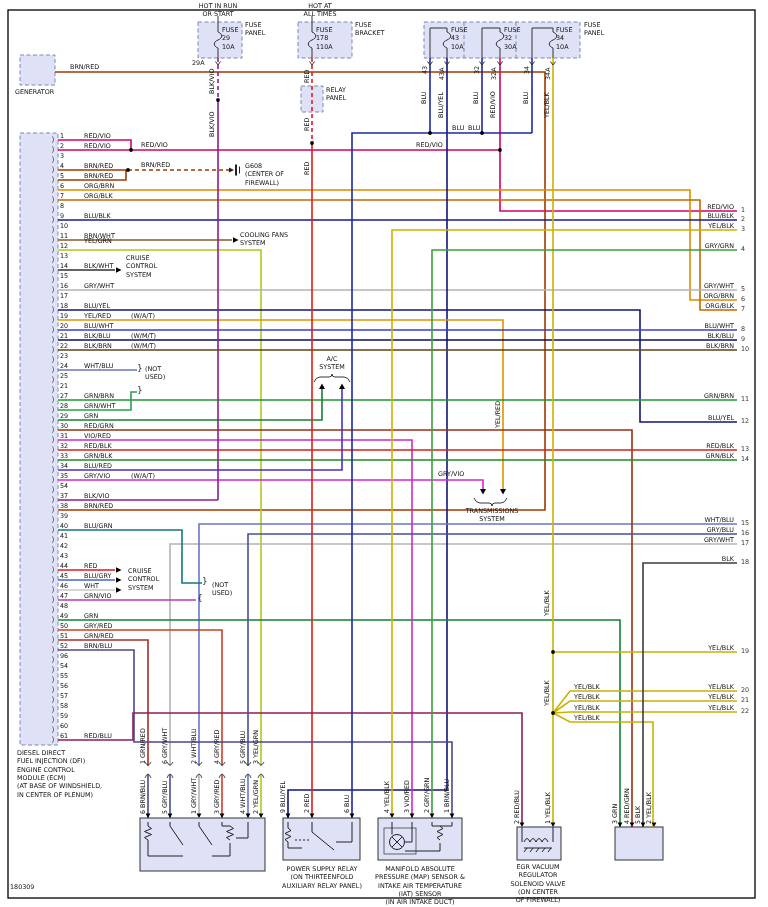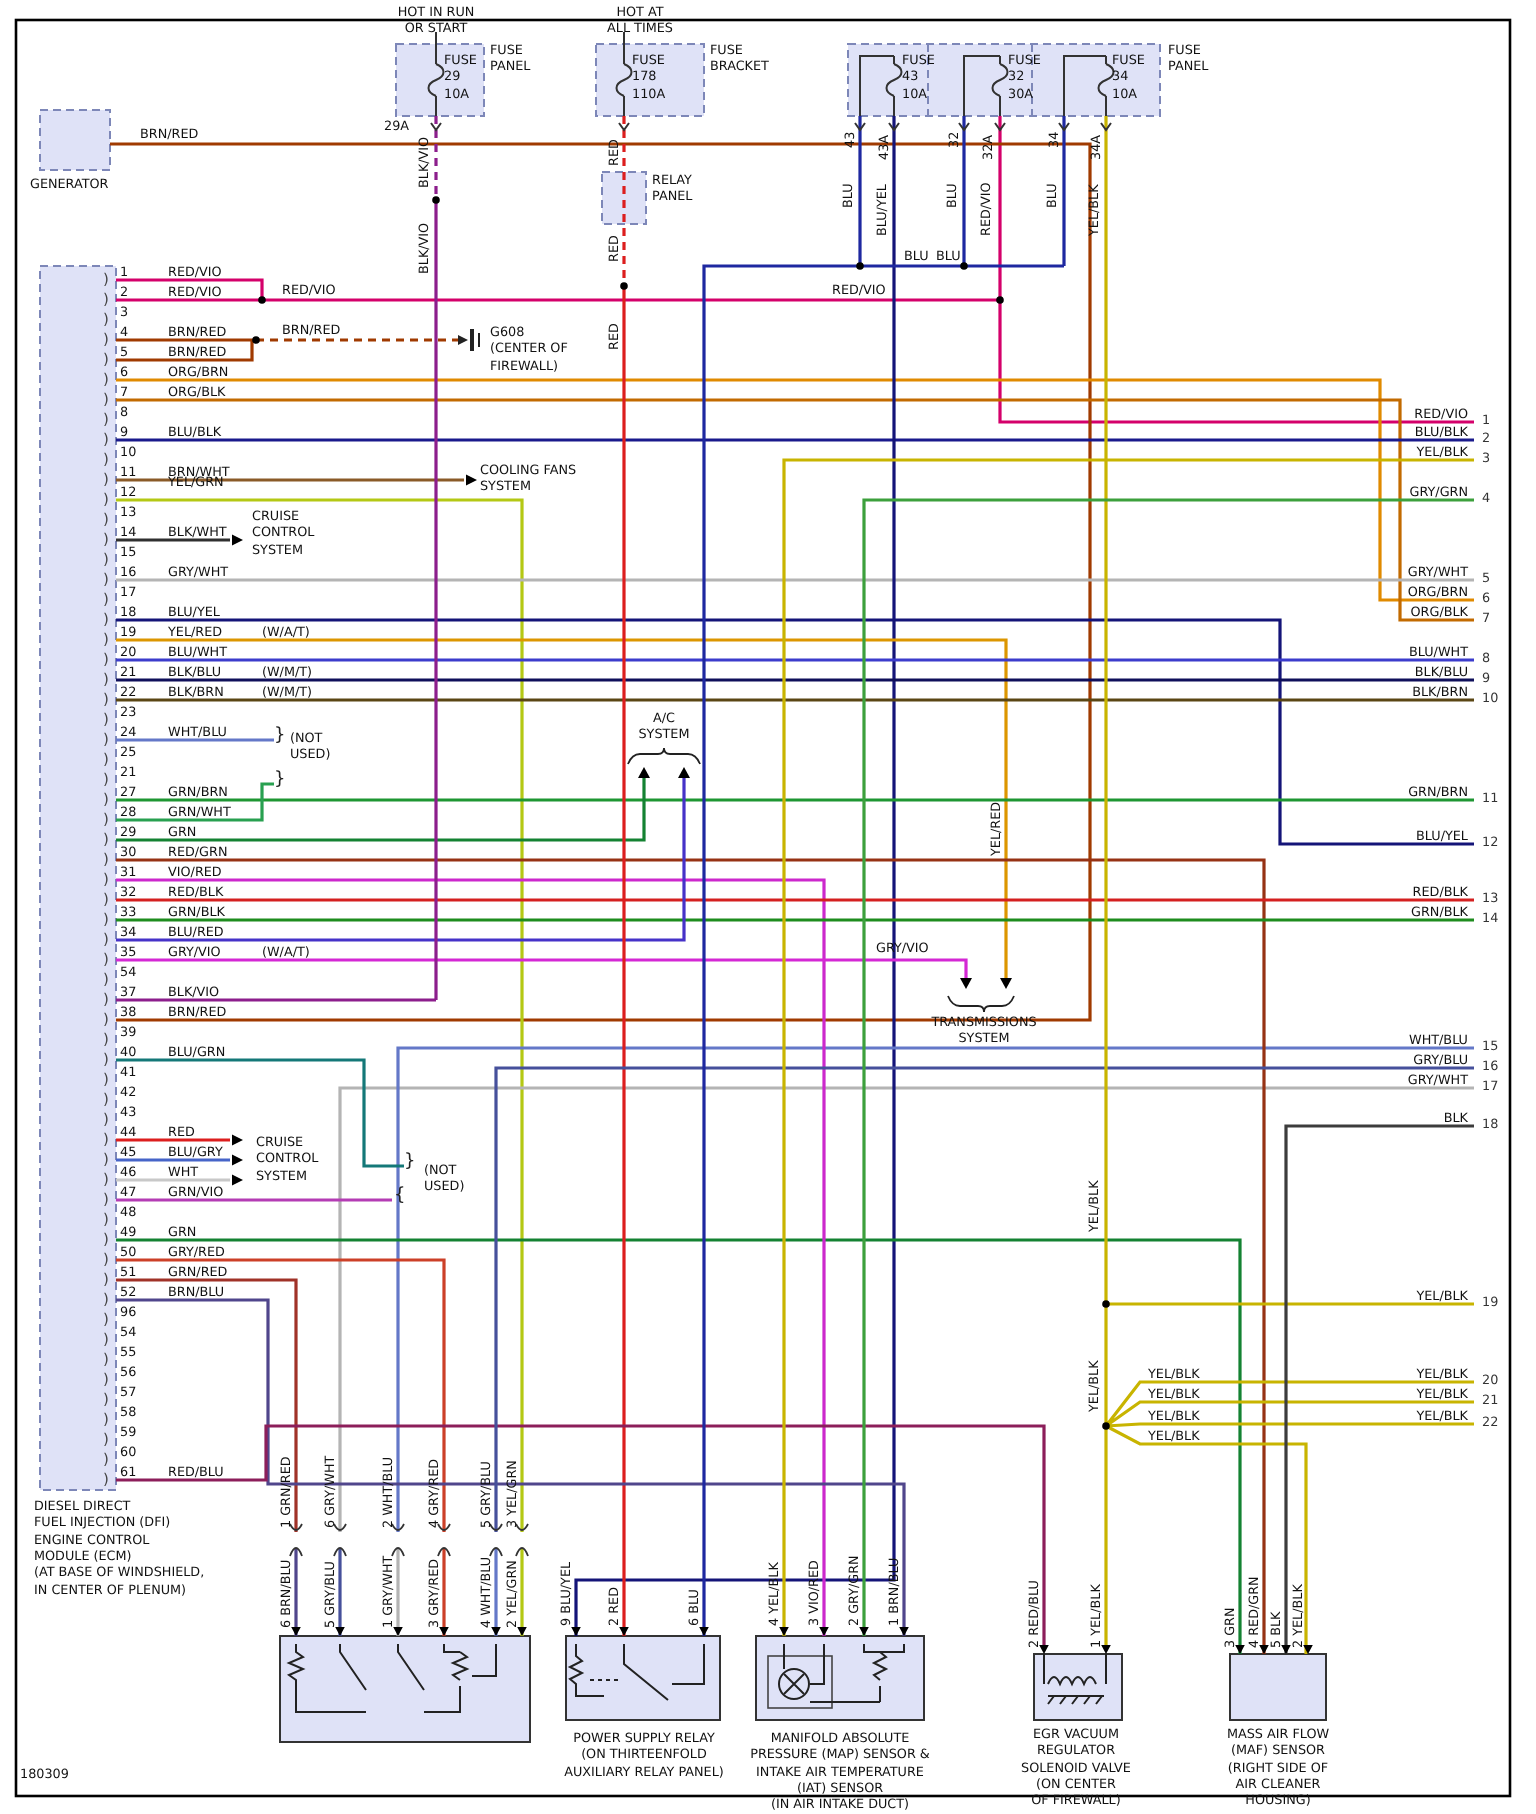--- a/index.html
+++ b/index.html
@@ -264,25 +264,20 @@
 <div class="lbl c" style="left:360px;top:865px;width:120px">MANIFOLD ABSOLUTE
 PRESSURE (MAP) SENSOR &amp;
 INTAKE AIR TEMPERATURE
 (IAT) SENSOR
 (IN AIR INTAKE DUCT)</div>
 <div class="lbl c" style="left:498px;top:863px;width:80px">EGR VACUUM
 REGULATOR
 SOLENOID VALVE
 (ON CENTER
 OF FIREWALL)</div>
-<div class="lbl c" style="left:599px;top:863px;width:80px">MASS AIR FLOW
-(MAF) SENSOR
-(RIGHT SIDE OF
-AIR CLEANER
-HOUSING)</div>
 
 <div class="br" style="left: 51.5px; top: 135.5px;">)</div>
     <div class="lbl" style="left: 60px; top: 131.8px;">1</div>
     <div class="lbl" style="left: 84px; top: 131.8px;">RED/VIO</div>
     <div class="br" style="left: 51.5px; top: 145.5px;">)</div>
     <div class="lbl" style="left: 60px; top: 141.8px;">2</div>
     <div class="lbl" style="left: 84px; top: 141.8px;">RED/VIO</div>
     <div class="br" style="left: 51.5px; top: 155.5px;">)</div>
     <div class="lbl" style="left: 60px; top: 151.8px;">3</div>
     <div class="br" style="left: 51.5px; top: 165.5px;">)</div>

